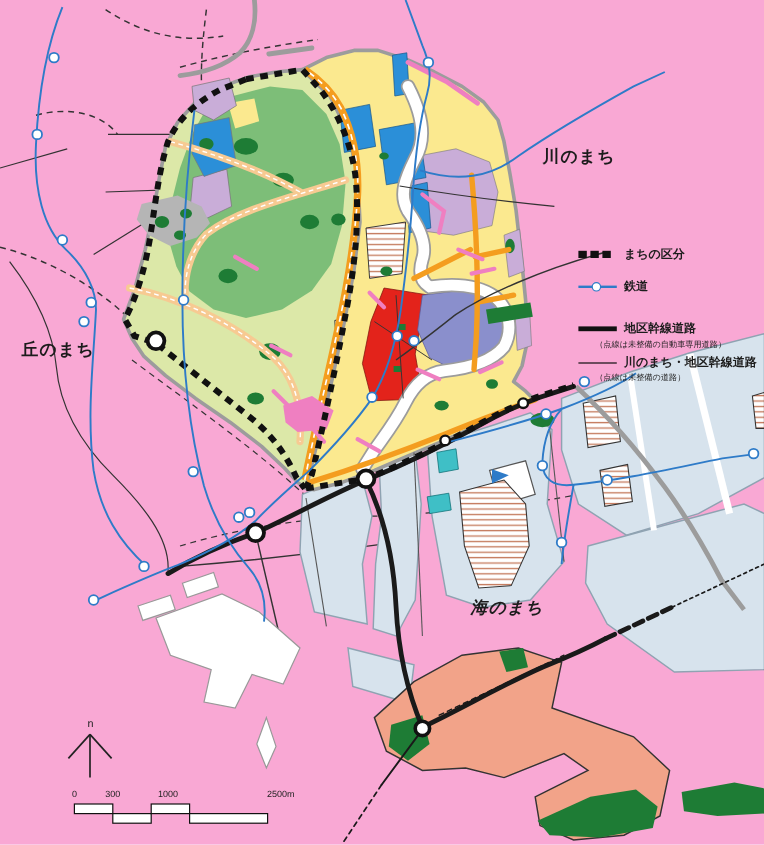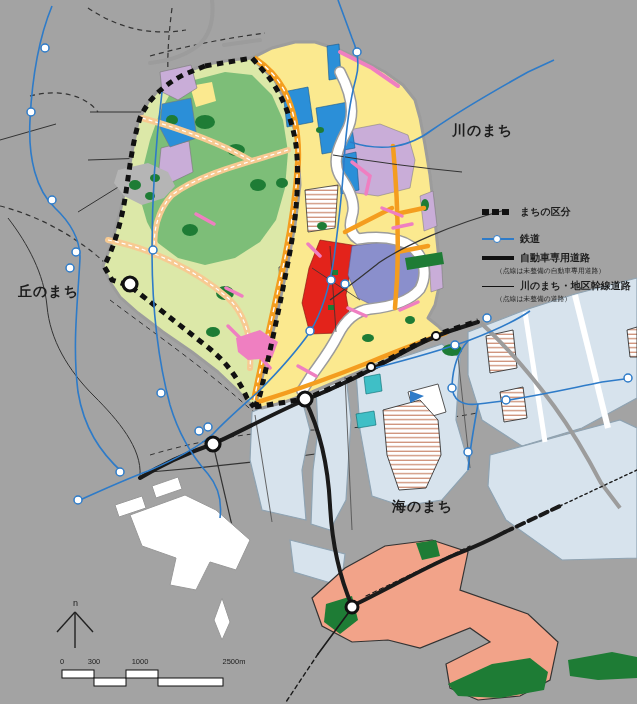--- a/index.html
+++ b/index.html
@@ -1,35 +1,35 @@
 <!DOCTYPE html>
 <html><head>
 <meta charset="utf-8">
 <style>
   html,body{margin:0;padding:0;background:#fff;}
-  .stage{position:relative;width:637px;height:704px;background:#a3a3a3;overflow:hidden;
+  .stage{position:relative;width:637px;height:704px;background:#f9a8d4;overflow:hidden;
          font-family:"Liberation Sans","DejaVu Sans",sans-serif;}
   .stage svg.map{position:absolute;left:0;top:0;}
   .district-label{position:absolute;font-size:14px;font-weight:600;color:#1c1c1c;letter-spacing:1px;white-space:nowrap;}
   .lbl-river{left:452px;top:122px;}
   .lbl-hill{left:18px;top:283px;}
-  .lbl-sea{left:392px;top:498px;}
+  .lbl-sea{left:392px;top:498px;font-style:italic;}
   
   .legend{position:absolute;left:482px;top:205px;width:155px;color:#1c1c1c;}
   .lg-row{display:flex;align-items:center;gap:6px;}
   .lg-label{font-size:10px;font-weight:bold;white-space:nowrap;}
   .lg-note{font-size:6.8px;margin:1px 0 3px 14px;white-space:nowrap;}
   .sym{width:32px;flex:0 0 32px;display:flex;align-items:center;justify-content:flex-start;}
   .sym-squares{gap:3px;}
   .sym-squares i{display:block;width:7px;height:6px;background:#111;}
   .row-boundary{margin-bottom:13px;}
   .sym-rail{position:relative;height:8px;}
   .sym-rail .line{position:absolute;left:0;top:3px;width:32px;height:2px;background:#2E7BC8;}
   .sym-rail .dot{position:absolute;left:11px;top:0;width:6px;height:6px;border:1.6px solid #2E7BC8;border-radius:50%;background:#fff;}
-  .row-rail{margin-bottom:5px;}
+  .row-rail{margin-bottom:21px;}
   .sym-thick i{display:block;width:32px;height:3.5px;background:#111;}
   .sym-thin i{display:block;width:32px;height:1px;background:#111;}
   
   .north{position:absolute;left:50px;top:598px;width:52px;height:56px;}
   .north .n-label{position:absolute;left:23px;top:0;font-size:9px;color:#222;}
   
   .scalebar{position:absolute;left:0;top:652px;width:280px;height:45px;}
   .scalebar .tick{position:absolute;top:5px;transform:translateX(-50%);font-size:7.5px;color:#222;}
 </style>
 </head>
@@ -298,21 +298,21 @@
     <span class="sym sym-rail">
           <span class="line"></span>
           <span class="dot"></span>
         </span>
     <span class="lg-label">鉄道</span>
   </div>
   <div class="lg-row">
     <span class="sym sym-thick">
           <i></i>
         </span>
-    <span class="lg-label">自動車専用道路</span>
+    <span class="lg-label">地区幹線道路</span>
   </div>
   <div class="lg-note">（点線は未整備の自動車専用道路）</div>
   <div class="lg-row">
     <span class="sym sym-thin">
           <i></i>
         </span>
     <span class="lg-label">川のまち・地区幹線道路</span>
   </div>
   <div class="lg-note">（点線は未整備の道路）</div>
 </div>

